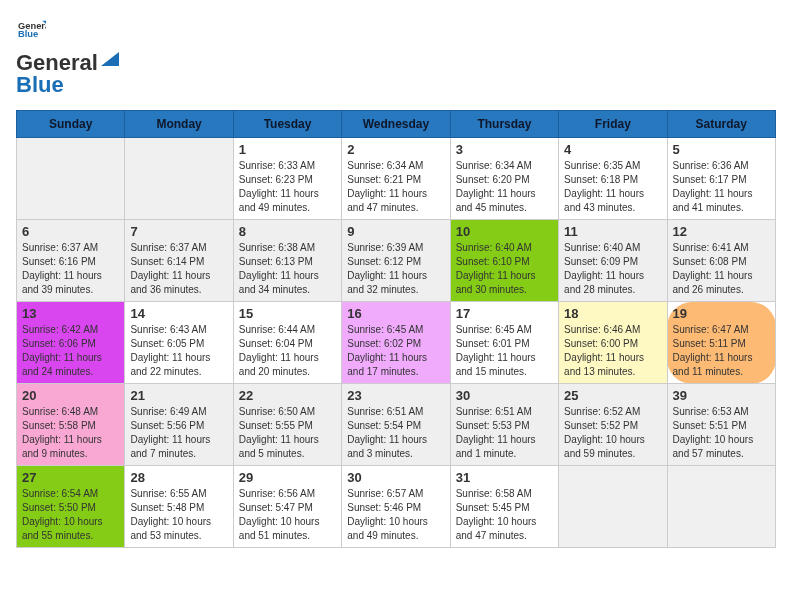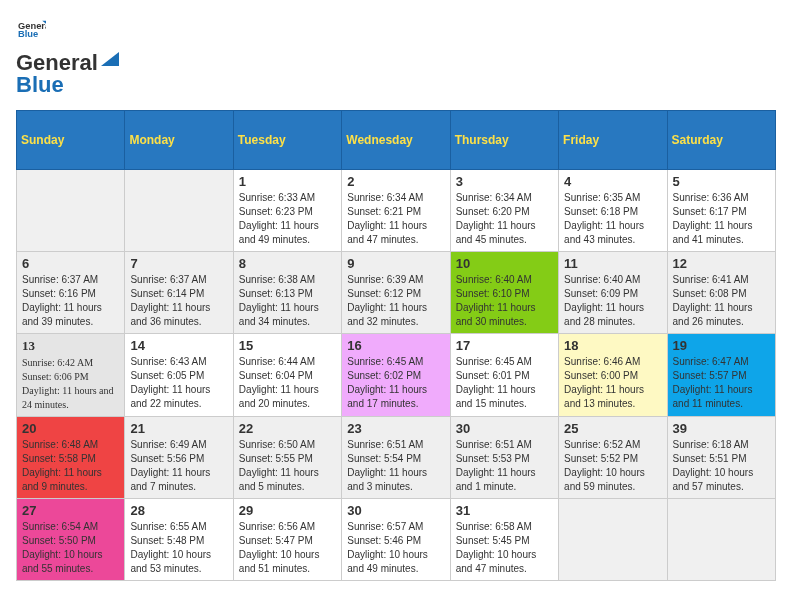--- a/index.html
+++ b/index.html
@@ -38,23 +38,23 @@
       font-size: 16px;
       color: #555;
     }
     .calendar {
       width: 100%;
       border-collapse: collapse;
       font-size: 11px;
     }
     .calendar th {
       background: #2878c0;
-      color: #fde047;
-      padding: 22px 4px;
-      text-align: left;
+      color: #0f172a;
+      padding: 6px 4px;
+      text-align: center;
       font-size: 12px;
       font-weight: bold;
       border: 1px solid #1a5fa0;
     }
     .calendar td {
       border: 1px solid #ccc;
       vertical-align: top;
       padding: 4px 5px;
       width: 108px;
       min-height: 80px;
@@ -193,21 +193,21 @@
 Daylight: 11 hours and 28 minutes.</div>
         </td>
         <td style="background: rgb(239, 239, 239);">
           <span class="day-number">12</span>
           <div class="day-detail">Sunrise: 6:41 AM
 Sunset: 6:08 PM
 Daylight: 11 hours and 26 minutes.</div>
         </td>
       </tr>
       <tr>
-        <td style="background: #e5e5e5; font-family: Liberation Serif, serif;">
+        <td style="background: #d946ef;">
           <span class="day-number">13</span>
           <div class="day-detail">Sunrise: 6:42 AM
 Sunset: 6:06 PM
 Daylight: 11 hours and 24 minutes.</div>
         </td>
         <td style="background: rgb(255, 255, 255);">
           <span class="day-number">14</span>
           <div class="day-detail">Sunrise: 6:43 AM
 Sunset: 6:05 PM
 Daylight: 11 hours and 22 minutes.</div>
@@ -229,29 +229,29 @@
           <div class="day-detail">Sunrise: 6:45 AM
 Sunset: 6:01 PM
 Daylight: 11 hours and 15 minutes.</div>
         </td>
         <td style="background: #fef9c3;">
           <span class="day-number">18</span>
           <div class="day-detail">Sunrise: 6:46 AM
 Sunset: 6:00 PM
 Daylight: 11 hours and 13 minutes.</div>
         </td>
-        <td style="background: #0ea5e9;">
+        <td style="background: #fdba74; border-radius: 25px;">
           <span class="day-number">19</span>
           <div class="day-detail">Sunrise: 6:47 AM
-Sunset: 5:57 PM
+Sunset: 5:11 PM
 Daylight: 11 hours and 11 minutes.</div>
         </td>
       </tr>
       <tr>
-        <td style="background: #ef4444;">
+        <td style="background: #f9a8d4;">
           <span class="day-number">20</span>
           <div class="day-detail">Sunrise: 6:48 AM
 Sunset: 5:58 PM
 Daylight: 11 hours and 9 minutes.</div>
         </td>
         <td style="background: rgb(239, 239, 239);">
           <span class="day-number">21</span>
           <div class="day-detail">Sunrise: 6:49 AM
 Sunset: 5:56 PM
 Daylight: 11 hours and 7 minutes.</div>
@@ -275,27 +275,27 @@
 Daylight: 11 hours and 1 minute.</div>
         </td>
         <td style="background: rgb(239, 239, 239);">
           <span class="day-number">25</span>
           <div class="day-detail">Sunrise: 6:52 AM
 Sunset: 5:52 PM
 Daylight: 10 hours and 59 minutes.</div>
         </td>
         <td style="background: rgb(239, 239, 239);">
           <span class="day-number">39</span>
-          <div class="day-detail">Sunrise: 6:18 AM
+          <div class="day-detail">Sunrise: 6:53 AM
 Sunset: 5:51 PM
 Daylight: 10 hours and 57 minutes.</div>
         </td>
       </tr>
       <tr>
-        <td style="background: #ec4899;">
+        <td style="background: #84cc16;">
           <span class="day-number">27</span>
           <div class="day-detail">Sunrise: 6:54 AM
 Sunset: 5:50 PM
 Daylight: 10 hours and 55 minutes.</div>
         </td>
         <td style="background: rgb(255, 255, 255); margin-top: 12px;">
           <span class="day-number">28</span>
           <div class="day-detail">Sunrise: 6:55 AM
 Sunset: 5:48 PM
 Daylight: 10 hours and 53 minutes.</div>

